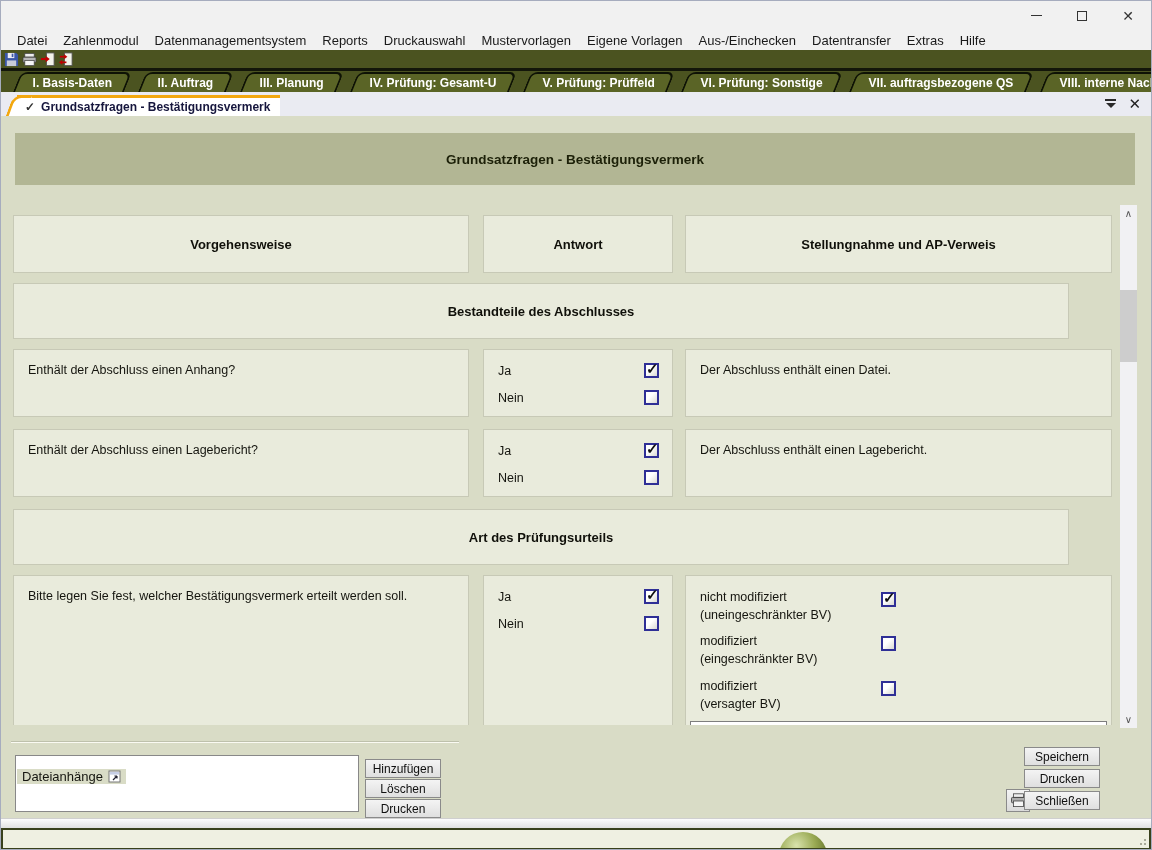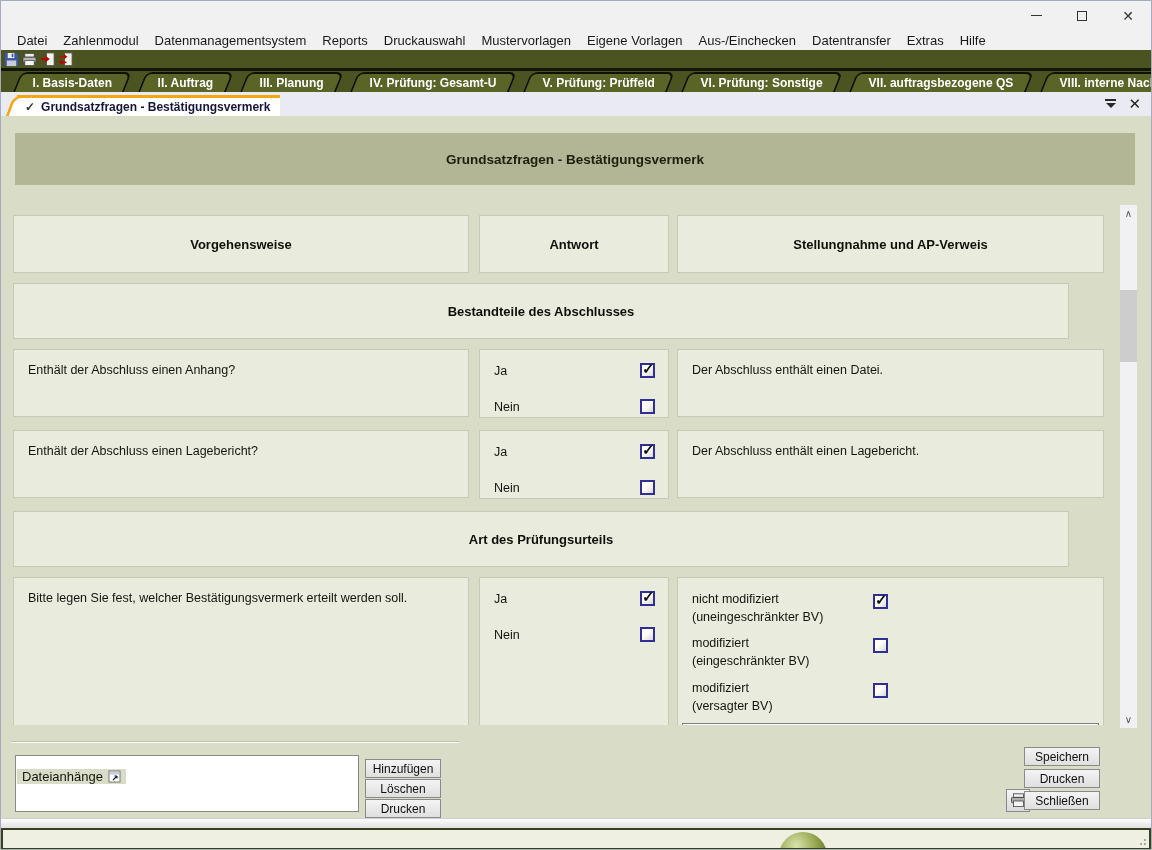--- a/index.html
+++ b/index.html
@@ -46,31 +46,31 @@
                        border-top:5px solid #2A2A2A; margin:0 auto; }
   .strip-close { font-size:15px; color:#222; line-height:1; }
 
   
   .content { height:612px; background:#D9DCC6; position:relative; }
   .header-band { position:absolute; left:14px; right:16px; top:17px; height:52px; background:#B2B694;
                  display:flex; align-items:center; justify-content:center;
                  font-size:13.5px; font-weight:700; color:#1C2008; }
   .table-region { position:absolute; left:0; right:0; top:89px; height:523px; }
   .rows { position:absolute; left:12px; top:10px; width:1099px; height:510px; overflow:hidden; }
-  .trow { display:flex; }
+  .trow { display:flex;justify-content:space-between; }
   .cell { background:#E9EBDC; border:1px solid #C7C9B6; }
   .c1 { width:456px; } .c2 { width:190px; margin-left:10px; } .c3 { width:427px; margin-left:8px; }
   .mb10 { margin-bottom:10px; } .mb12 { margin-bottom:12px; }
   .head-cell { height:58px; display:flex; align-items:center; justify-content:center;
                font-size:13px; font-weight:700; color:#10100A; }
   .section-cell { width:1056px; height:56px; display:flex; align-items:center; justify-content:center;
                   font-size:13px; font-weight:700; color:#10100A; }
   .qcell { height:68px; padding:13px 12px 0 14px; font-size:12.5px; color:#15150F; }
   .tall { height:158px; }
-  .ans { padding:10px 13px 0 14px; display:flex; flex-direction:column; gap:15px; }
+  .ans { padding:10px 13px 0 14px; display:flex; flex-direction:column; gap:6px; }
   .ans-line { display:flex; align-items:center; justify-content:space-between; height:21px; }
   .ans-label { font-size:12.5px; color:#15150F; }
   .checkbox { width:15px; height:15px; border:2px solid #2F2F96;
               background:linear-gradient(135deg,#FFFFFF 40%,#D9D9D2); position:relative; flex:none; }
   .checkbox .mark { position:absolute; top:-5px; left:0px; font-size:15px; font-weight:700; color:#101010; }
   .opts { padding:12px 0 0 14px; }
   .opt { display:flex; justify-content:space-between; width:196px; margin-bottom:8px; }
   .opt-label { font-size:12.5px; line-height:1.45; color:#15150F; }
   .opt .checkbox { margin-top:4px; }
   .free-input { display:block; margin:7px 4px 0 4px; width:417px; height:18px;

